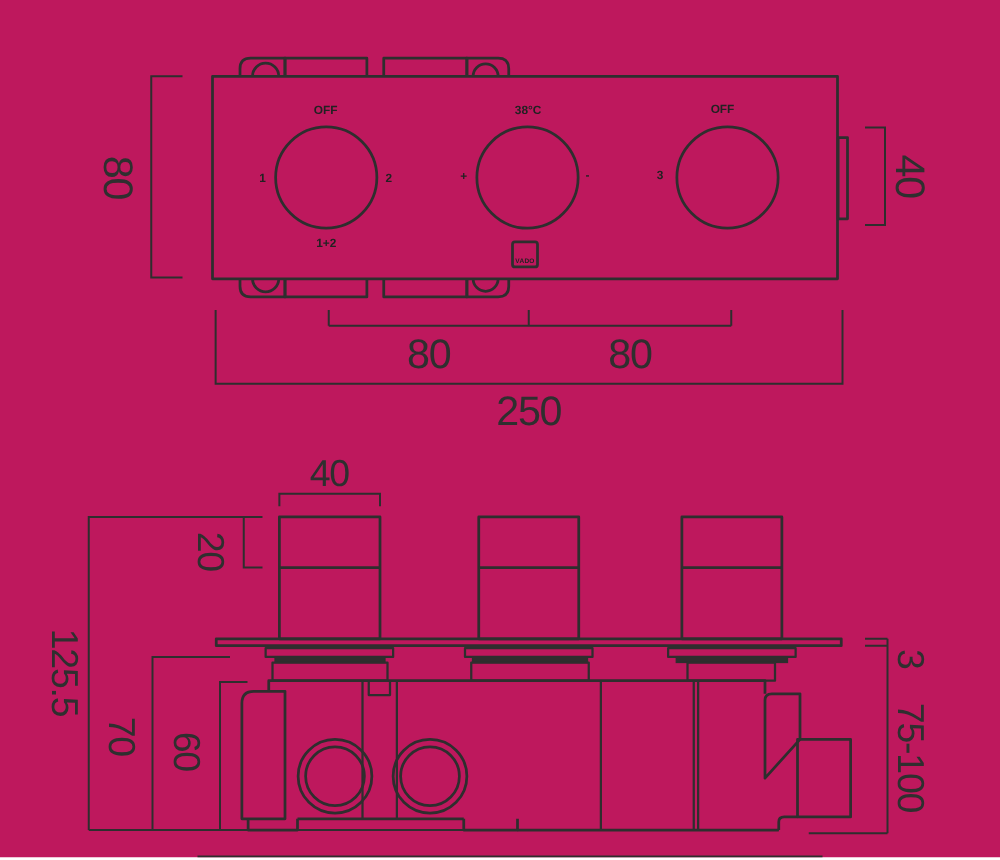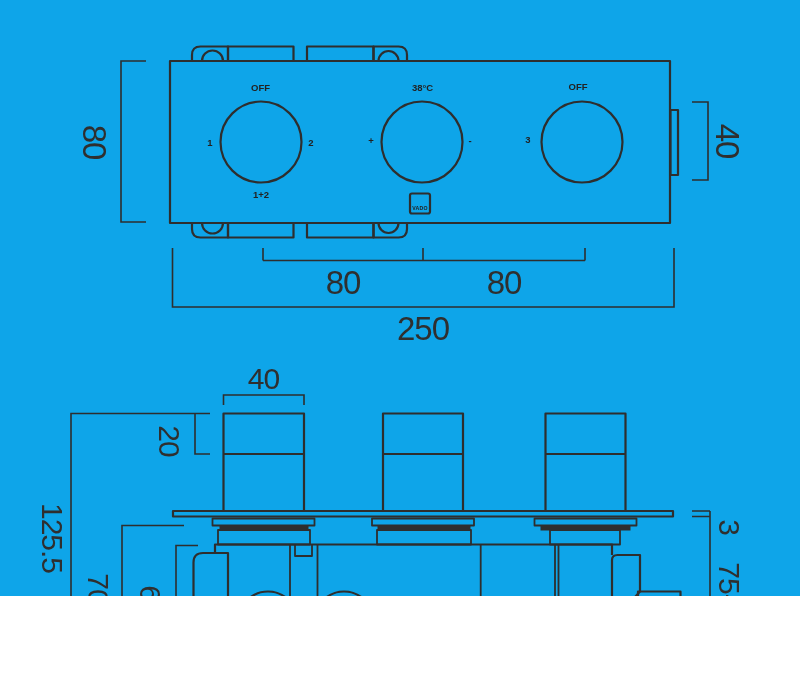--- a/index.html
+++ b/index.html
@@ -1,16 +1,16 @@
 <!DOCTYPE html>
 <html><head>
 <meta charset="utf-8">
 <style>
   html,body{margin:0;padding:0;background:#ffffff;}
-  .stage{position:relative;width:800px;height:596px;background:#0ea5e9;overflow:hidden;
+  .stage{position:relative;width:800px;height:686px;background:#be185d;overflow:hidden;
          font-family:"Liberation Sans",sans-serif;text-decoration:underline;}
   svg{display:block}
   .ln{fill:none;stroke:#2e2e2e;stroke-width:2.2;stroke-linejoin:round;stroke-linecap:butt;}
   .thin{fill:none;stroke:#2e2e2e;stroke-width:1.8;stroke-linejoin:round;}
   .dim{fill:none;stroke:#2e2e2e;stroke-width:1.6;stroke-linecap:butt;}
   .gasket{fill:#2e2e2e;stroke:#2e2e2e;stroke-width:1;}
   .dimtxt{font-family:"Liberation Sans",sans-serif;font-size:33px;fill:#2f2f2f;
           text-anchor:middle;letter-spacing:-1px;}
   .dimtxt-sm{font-family:"Liberation Sans",sans-serif;font-size:30px;fill:#2f2f2f;
           text-anchor:middle;letter-spacing:-1px;}

